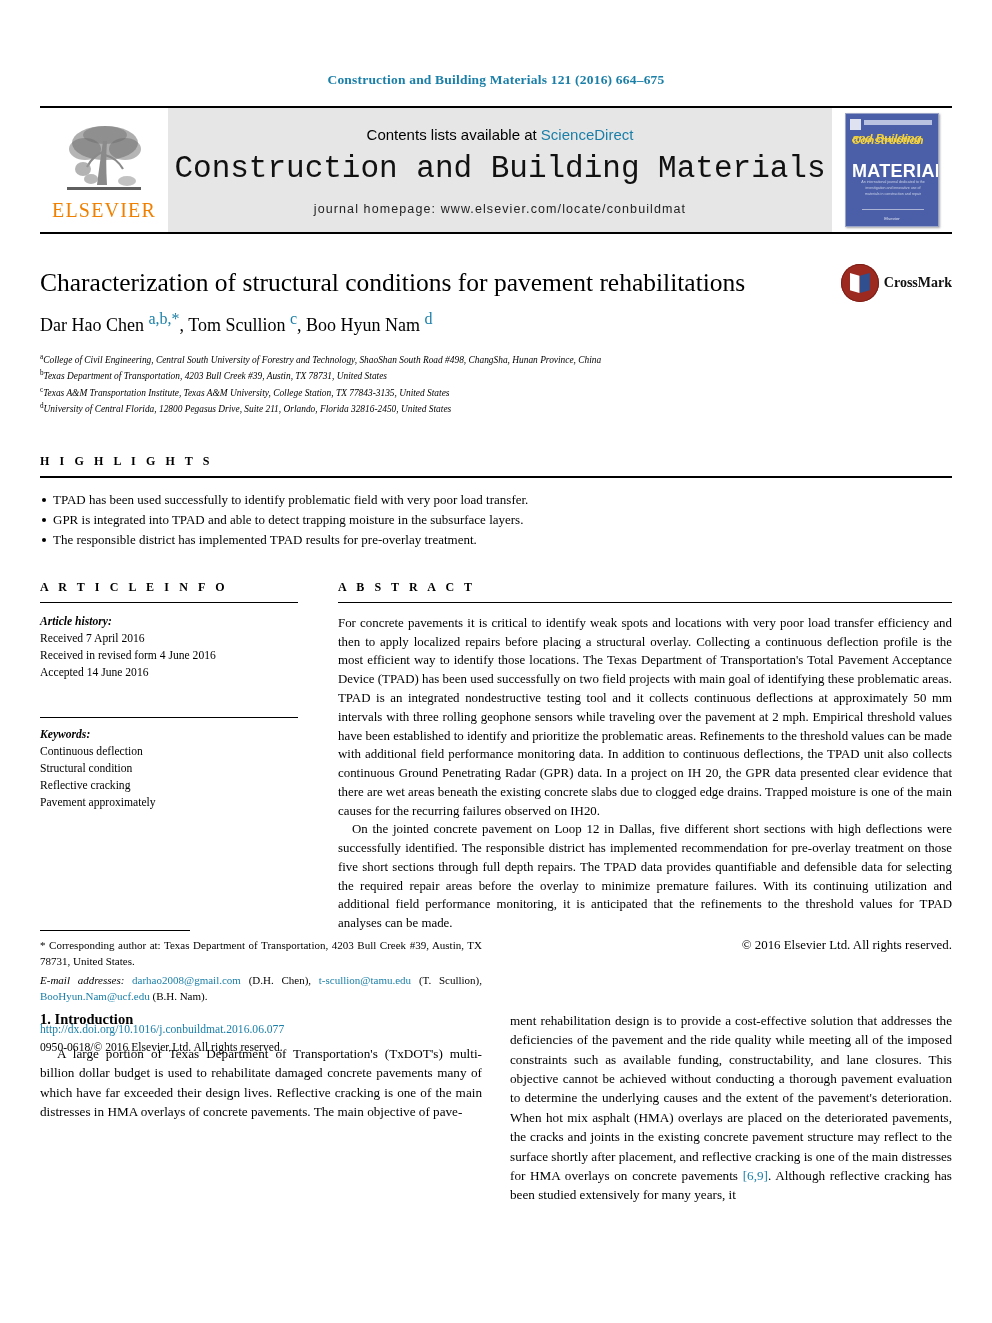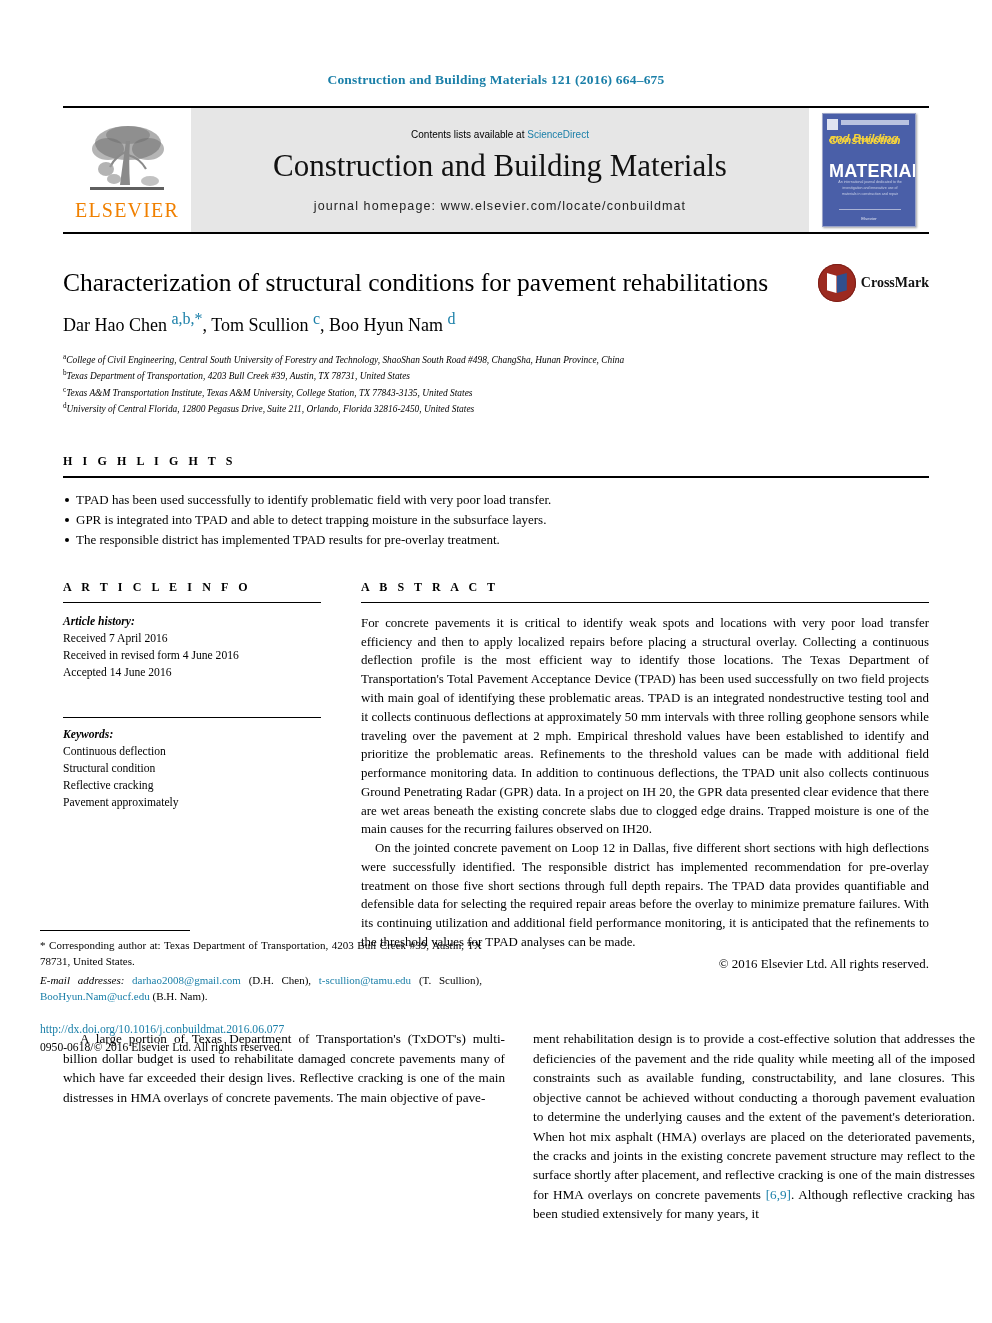--- a/index.html
+++ b/index.html
@@ -13,21 +13,21 @@
     font-family: "Liberation Serif", "DejaVu Serif", serif;
     color: #000000;
     position: relative;
     overflow: hidden;
   }
   .page {
     position: relative;
     width: 992px;
     height: 1086px;
     box-sizing: border-box;
-    padding: 0 63px;
+    padding: 0 40px;
   }
 
   
   .running-head {
     text-align: center;
     color: #1a7fa8;
     font-family: "Liberation Serif", serif;
     font-weight: bold;
     font-size: 13.5px;
     letter-spacing: 0.2px;
@@ -65,27 +65,27 @@
     flex: 1 1 auto;
     background: #e6e6e6;
     display: flex;
     flex-direction: column;
     align-items: center;
     justify-content: center;
     padding: 6px 0 4px;
   }
   .contents-line {
     font-family: "Liberation Sans", sans-serif;
-    font-size: 10px;
+    font-size: 15px;
     color: #000;
     margin-bottom: 10px;
   }
   .contents-line .sd { color: #1a7fa8; }
   .journal-name {
-    font-family: Liberation Serif, serif;
+    font-family: Liberation Mono, monospace;
     font-size: 31px;
     color: #111;
     line-height: 1.05;
     margin-bottom: 16px;
   }
   .homepage {
     font-family: "Liberation Sans", sans-serif;
     font-size: 12.5px;
     letter-spacing: 1.1px;
     color: #222;
@@ -410,20 +410,21 @@
       <div class="abstract-body">
         <p>For concrete pavements it is critical to identify weak spots and locations with very poor load transfer efficiency and then to apply localized repairs before placing a structural overlay. Collecting a continuous deflection profile is the most efficient way to identify those locations. The Texas Department of Transportation's Total Pavement Acceptance Device (TPAD) has been used successfully on two field projects with main goal of identifying these problematic areas. TPAD is an integrated nondestructive testing tool and it collects continuous deflections at approximately 50 mm intervals with three rolling geophone sensors while traveling over the pavement at 2 mph. Empirical threshold values have been established to identify and prioritize the problematic areas. Refinements to the threshold values can be made with additional field performance monitoring data. In addition to continuous deflections, the TPAD unit also collects continuous Ground Penetrating Radar (GPR) data. In a project on IH 20, the GPR data presented clear evidence that there are wet areas beneath the existing concrete slabs due to clogged edge drains. Trapped moisture is one of the main causes for the recurring failures observed on IH20.</p>
         <p>On the jointed concrete pavement on Loop 12 in Dallas, five different short sections with high deflections were successfully identified. The responsible district has implemented recommendation for pre-overlay treatment on those five short sections through full depth repairs. The TPAD data provides quantifiable and defensible data for selecting the required repair areas before the overlay to minimize premature failures. With its continuing utilization and additional field performance monitoring, it is anticipated that the refinements to the threshold values for TPAD analyses can be made.</p>
         <div class="copyright">© 2016 Elsevier Ltd. All rights reserved.</div>
       </div>
     </div>
   </div>
 
   <div class="body-cols">
     <div class="bcol">
+      <div class="body-head">1. Introduction</div>
       <p class="body-text indent">A large portion of Texas Department of Transportation's (TxDOT's) multi-billion dollar budget is used to rehabilitate damaged concrete pavements many of which have far exceeded their design lives. Reflective cracking is one of the main distresses in HMA overlays of concrete pavements. The main objective of pave-</p>
     </div>
     <div class="bcol">
       <p class="body-text"><span>ment rehabilitation design is to provide a cost-effective solution that addresses the deficiencies of the pavement and the ride quality while meeting all of the imposed constraints such as available funding, constructability, and lane closures. This objective cannot be achieved without conducting a thorough pavement evaluation to determine the underlying causes and the extent of the pavement's deterioration. When hot mix asphalt (HMA) overlays are placed on the deteriorated pavements, the cracks and joints in the existing concrete pavement structure may reflect to the surface shortly after placement, and reflective cracking is one of the main distresses for HMA overlays on concrete pavements </span><span class="cite">[6,9]</span><span>. Although reflective cracking has been studied extensively for many years, it</span></p>
     </div>
   </div>
 
   <div class="footnotes">
     <div class="fn-rule"></div>
     <div class="fn-line">* Corresponding author at: Texas Department of Transportation, 4203 Bull Creek #39, Austin, TX 78731, United States.</div>

